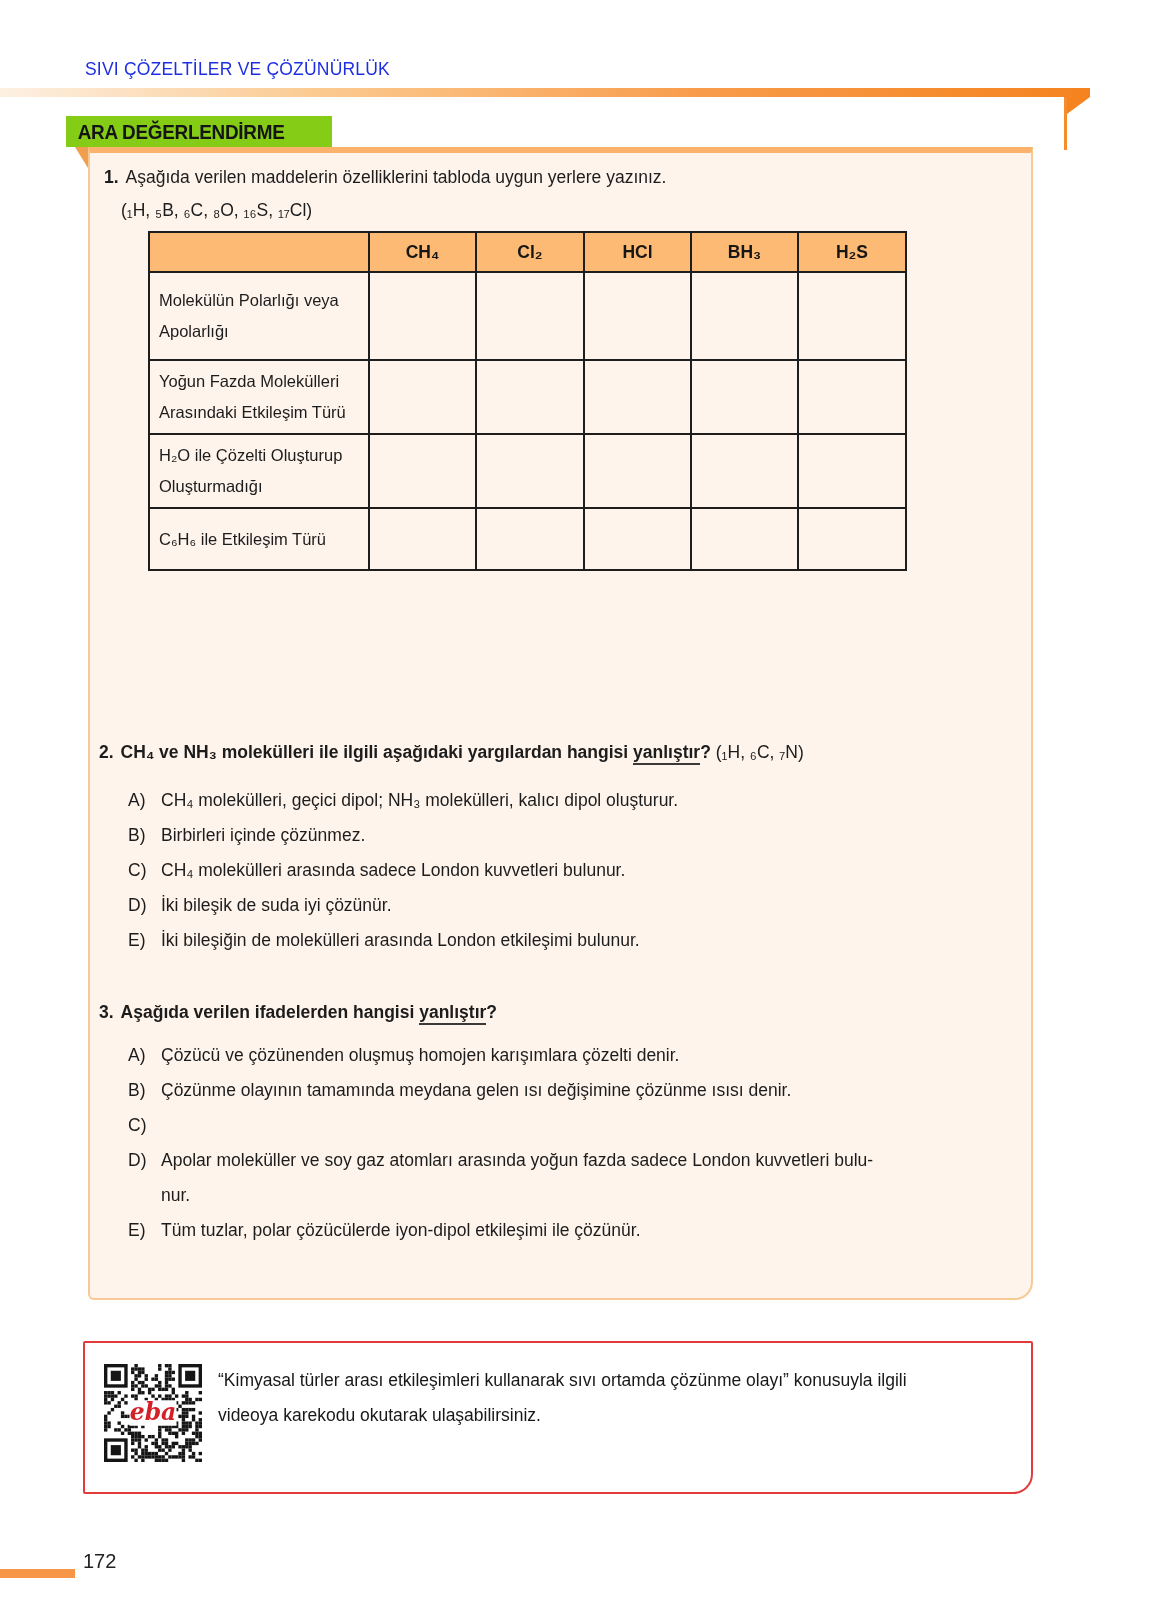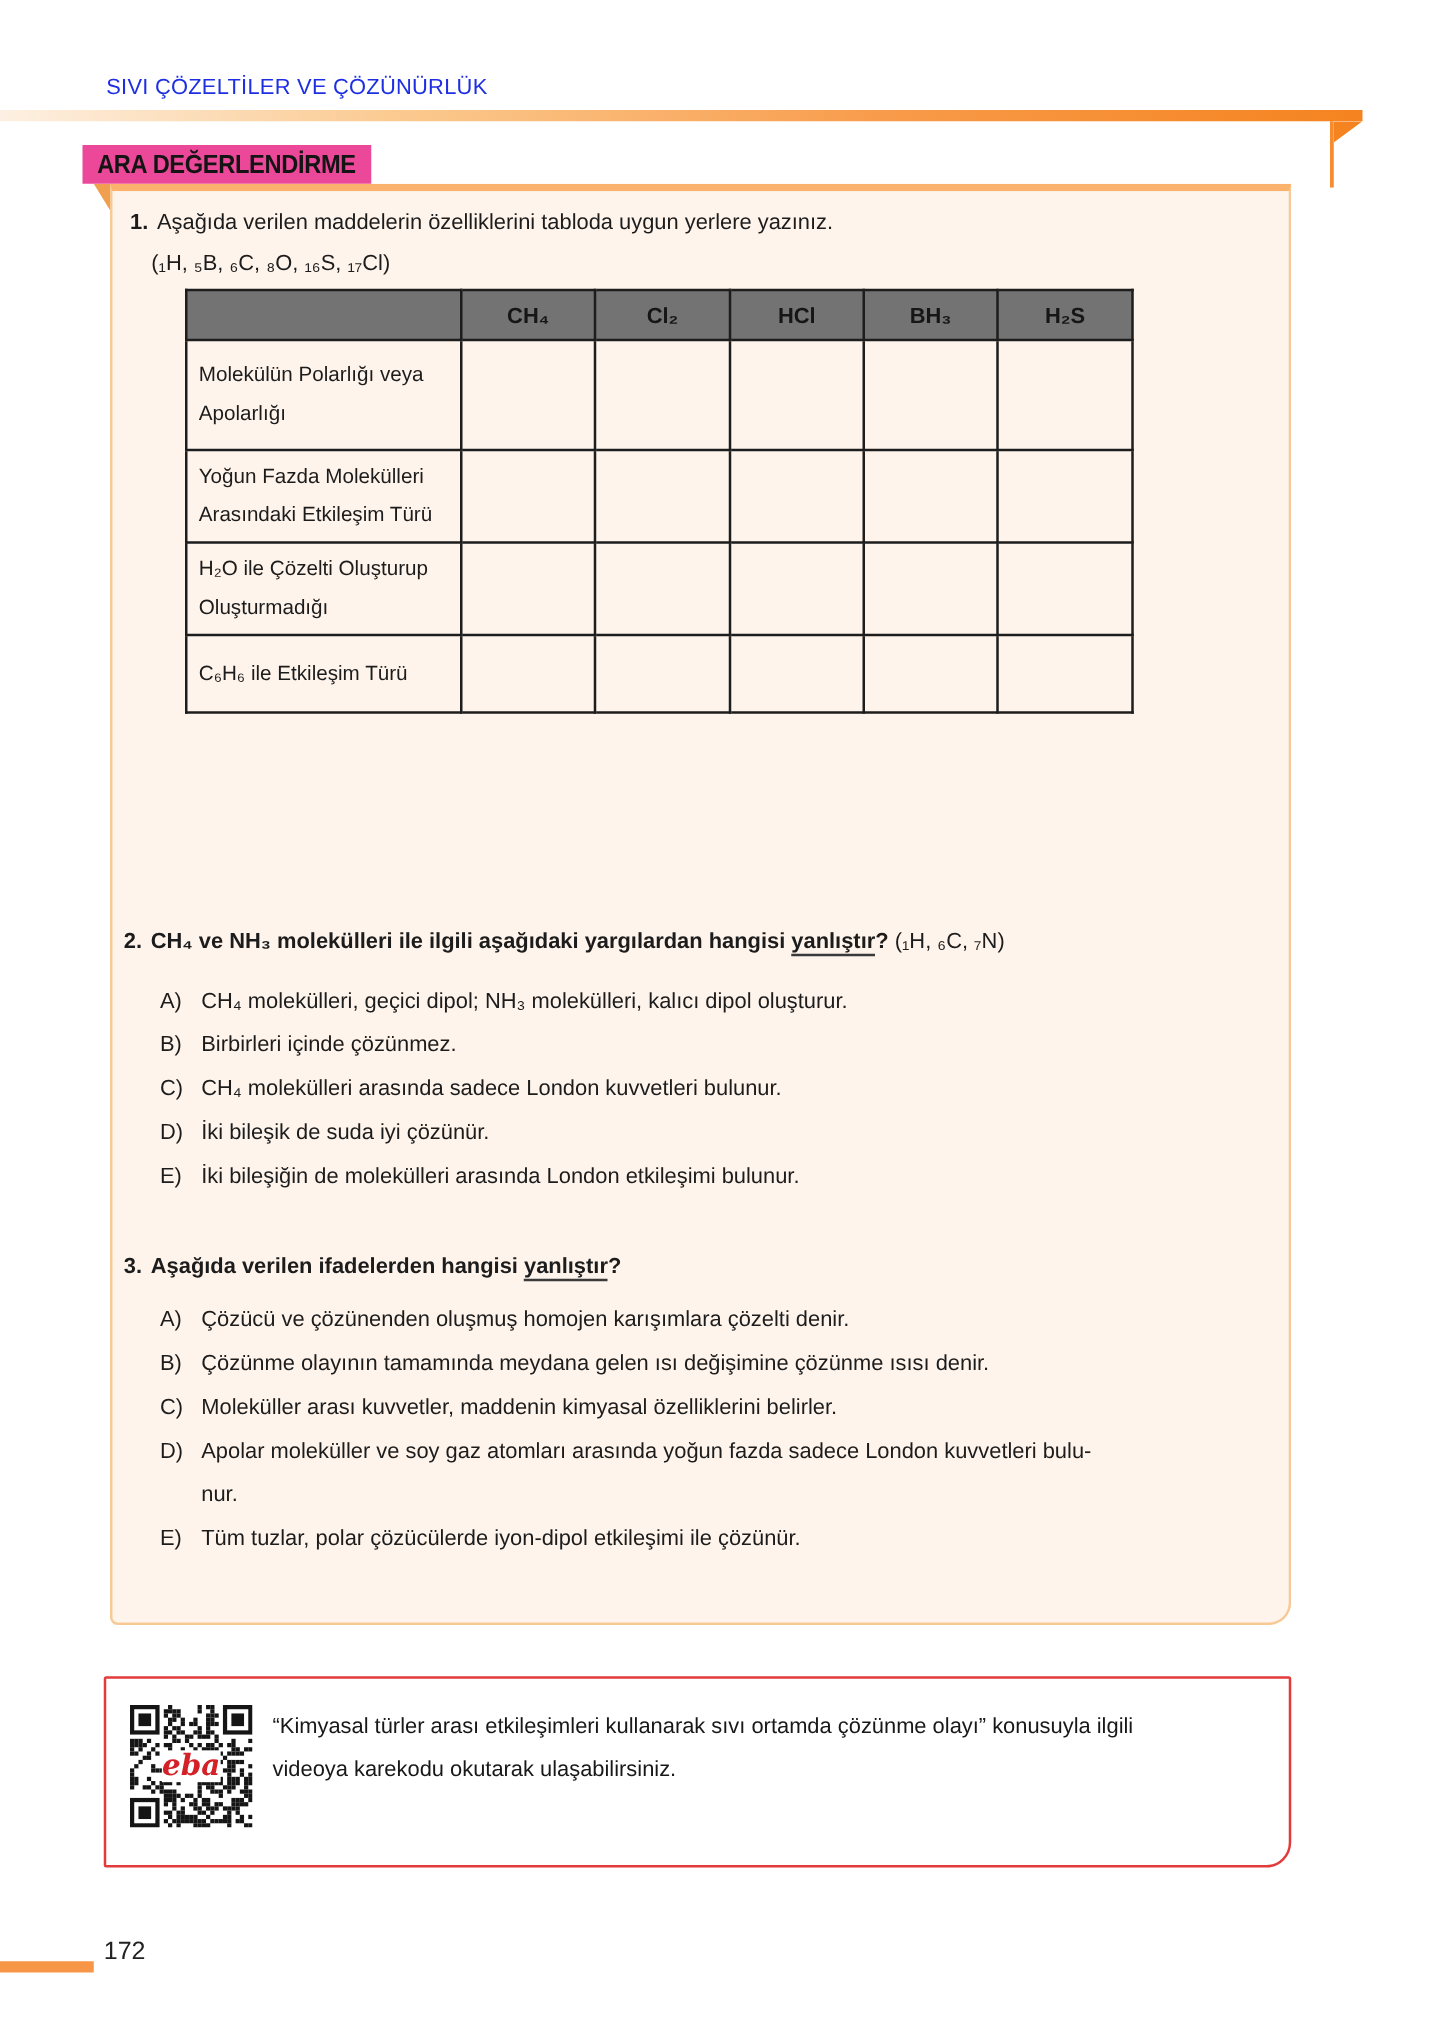--- a/index.html
+++ b/index.html
@@ -11,21 +11,21 @@
 
   
   .doc-title{left:85px;top:59px;font-size:17.5px;color:#1e2fe2;letter-spacing:.2px;}
   .header-rule{left:0;top:88px;width:1090px;height:9px;
     background:linear-gradient(90deg,#fdf0e2 0%,#fbc98e 30%,#f89b4a 65%,#f5831f 100%);}
   .flag-tri{left:1067px;top:97px;width:23px;height:17px;background:#f5831f;
     clip-path:polygon(0 0,100% 0,0 100%);}
   .flag-line{left:1064px;top:97px;width:3px;height:53px;background:#f68c2e;}
 
   
-  .tab{left:66px;top:116px;width:231px;height:31px;background:#ec4899;}
+  .tab{left:66px;top:116px;width:266px;height:31px;background:#84cc16;}
   .tab-label{display:inline-block;padding-left:13px;line-height:31px;font-size:21px;font-weight:bold;
     color:#141414;letter-spacing:-.3px;transform:scaleX(.9);transform-origin:left center;white-space:nowrap;}
   .fold{left:75px;top:147px;width:16px;height:26px;background:#ef9f4e;
     clip-path:polygon(0 0,100% 0,100% 100%);}
   .main-box{left:88px;top:147px;width:945px;height:1153px;box-sizing:border-box;
     background:#fef4ec;border:2px solid #f7ca95;border-top:6px solid #fbb26c;
     border-radius:0 0 18px 6px;}
 
   
   .qline{font-size:17.5px;line-height:24px;white-space:nowrap;}
@@ -35,21 +35,21 @@
   .giventext{font-size:17.5px;}
 
   .options{display:block;}
   .opt-row{display:flex;align-items:flex-start;font-size:17.5px;line-height:35px;}
   .opt-label{width:33px;flex:0 0 33px;}
   .opt-text{white-space:pre-line;}
 
   
   table.q1t{border-collapse:collapse;table-layout:fixed;width:757px;}
   table.q1t td,table.q1t th{border:2px solid #1d1d1d;box-sizing:border-box;background:#fef4ec;}
-  table.q1t th{background:#737373;font-size:17.5px;font-weight:bold;color:#161616;text-align:center;}
+  table.q1t th{background:#fdba74;font-size:17.5px;font-weight:bold;color:#161616;text-align:center;}
   .rowlabel{font-size:16.5px;line-height:31px;padding:5px 9px;white-space:pre-line;font-weight:normal;
     text-align:left;vertical-align:middle;color:#1c1c1c;}
   .tr-h{height:40px;} .tr-a{height:88px;} .tr-b{height:63px;} .tr-c{height:52px;}
   .tr-d{height:70px;} .tr-e{height:62px;} .tr-f{height:73px;}
 
   
   .qr-box{left:83px;top:1341px;width:950px;height:153px;box-sizing:border-box;background:#ffffff;
     border:2px solid #e23b3b;border-radius:2px 2px 20px 2px;}
   .qr{left:104px;top:1364px;width:98px;height:98px;}
   .qr svg{width:98px;height:98px;display:block;}
@@ -176,21 +176,20 @@
     <div class="opt-row">
       <span class="opt-label">A)</span>
       <span class="opt-text">Çözücü ve çözünenden oluşmuş homojen karışımlara çözelti denir.</span>
     </div>
     <div class="opt-row">
       <span class="opt-label">B)</span>
       <span class="opt-text">Çözünme olayının tamamında meydana gelen ısı değişimine çözünme ısısı denir.</span>
     </div>
     <div class="opt-row">
       <span class="opt-label">C)</span>
-      <span class="opt-text">Moleküller arası kuvvetler, maddenin kimyasal özelliklerini belirler.</span>
     </div>
     <div class="opt-row">
       <span class="opt-label">D)</span>
       <span class="opt-text">Apolar moleküller ve soy gaz atomları arasında yoğun fazda sadece London kuvvetleri bulu-
 nur.</span>
     </div>
     <div class="opt-row">
       <span class="opt-label">E)</span>
       <span class="opt-text">Tüm tuzlar, polar çözücülerde iyon-dipol etkileşimi ile çözünür.</span>
     </div>

